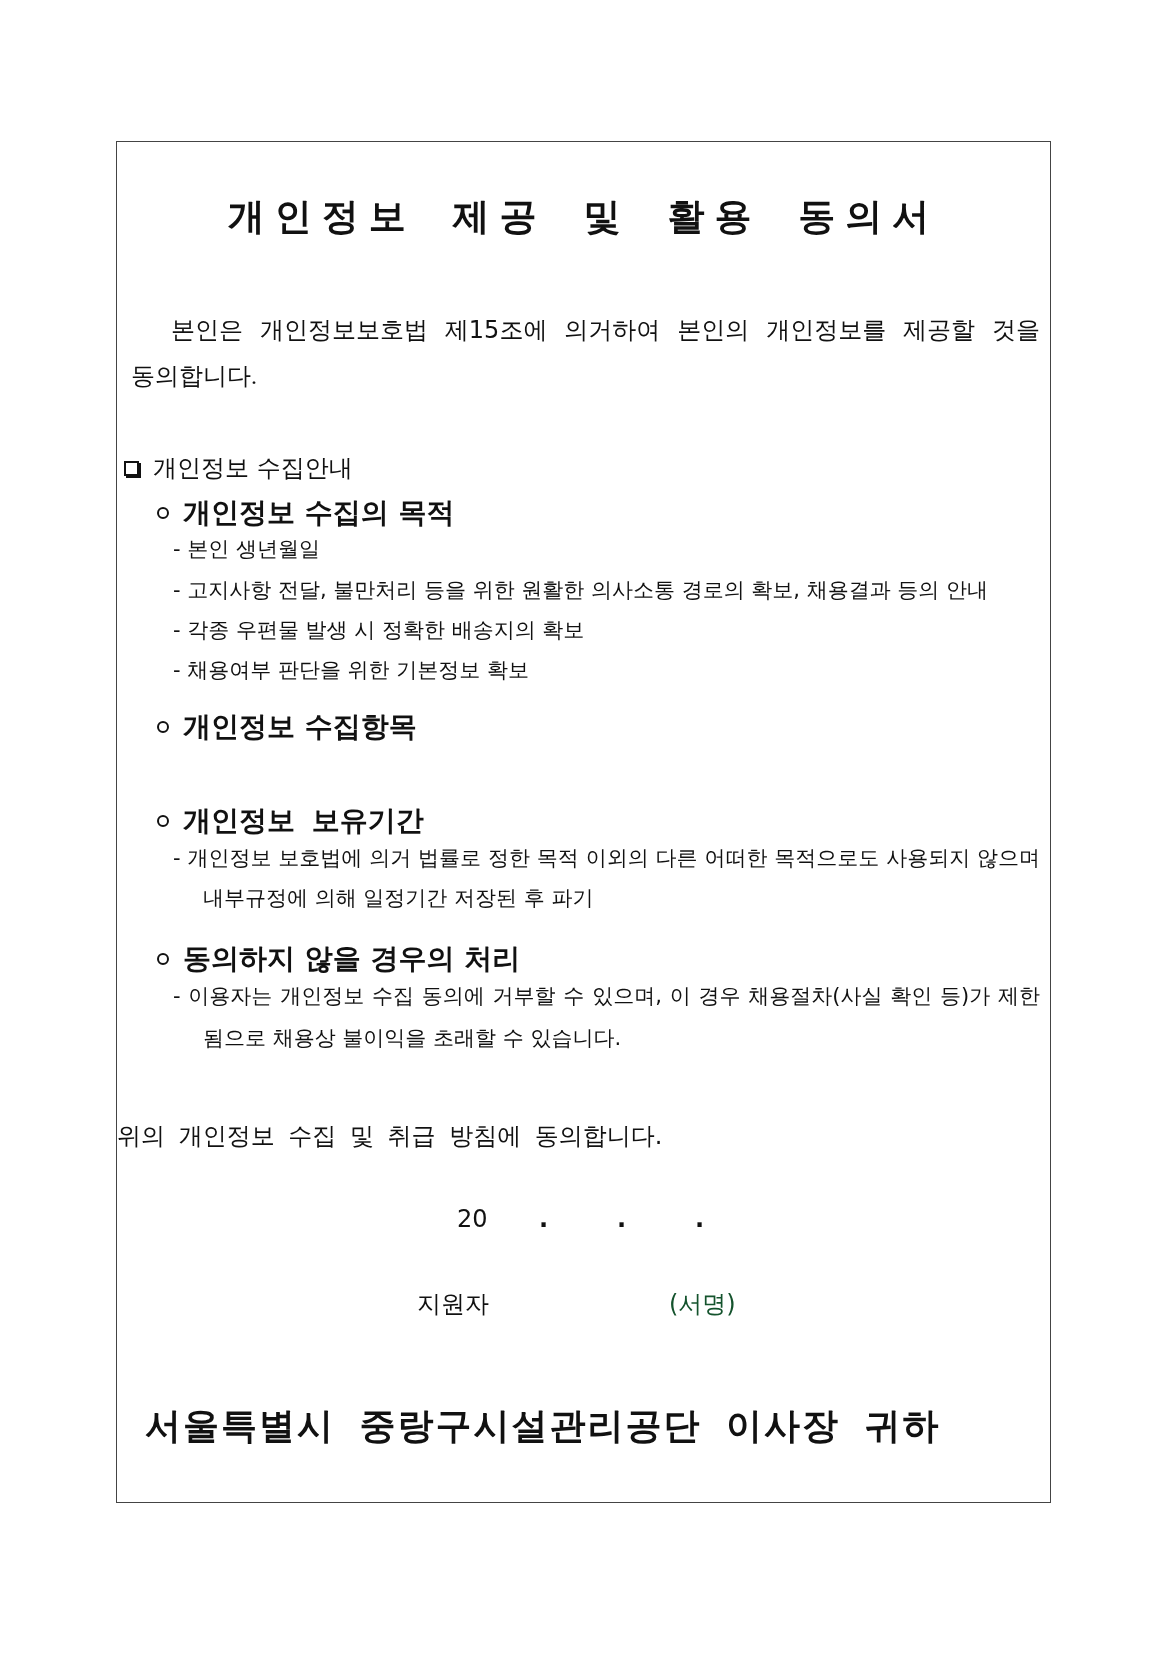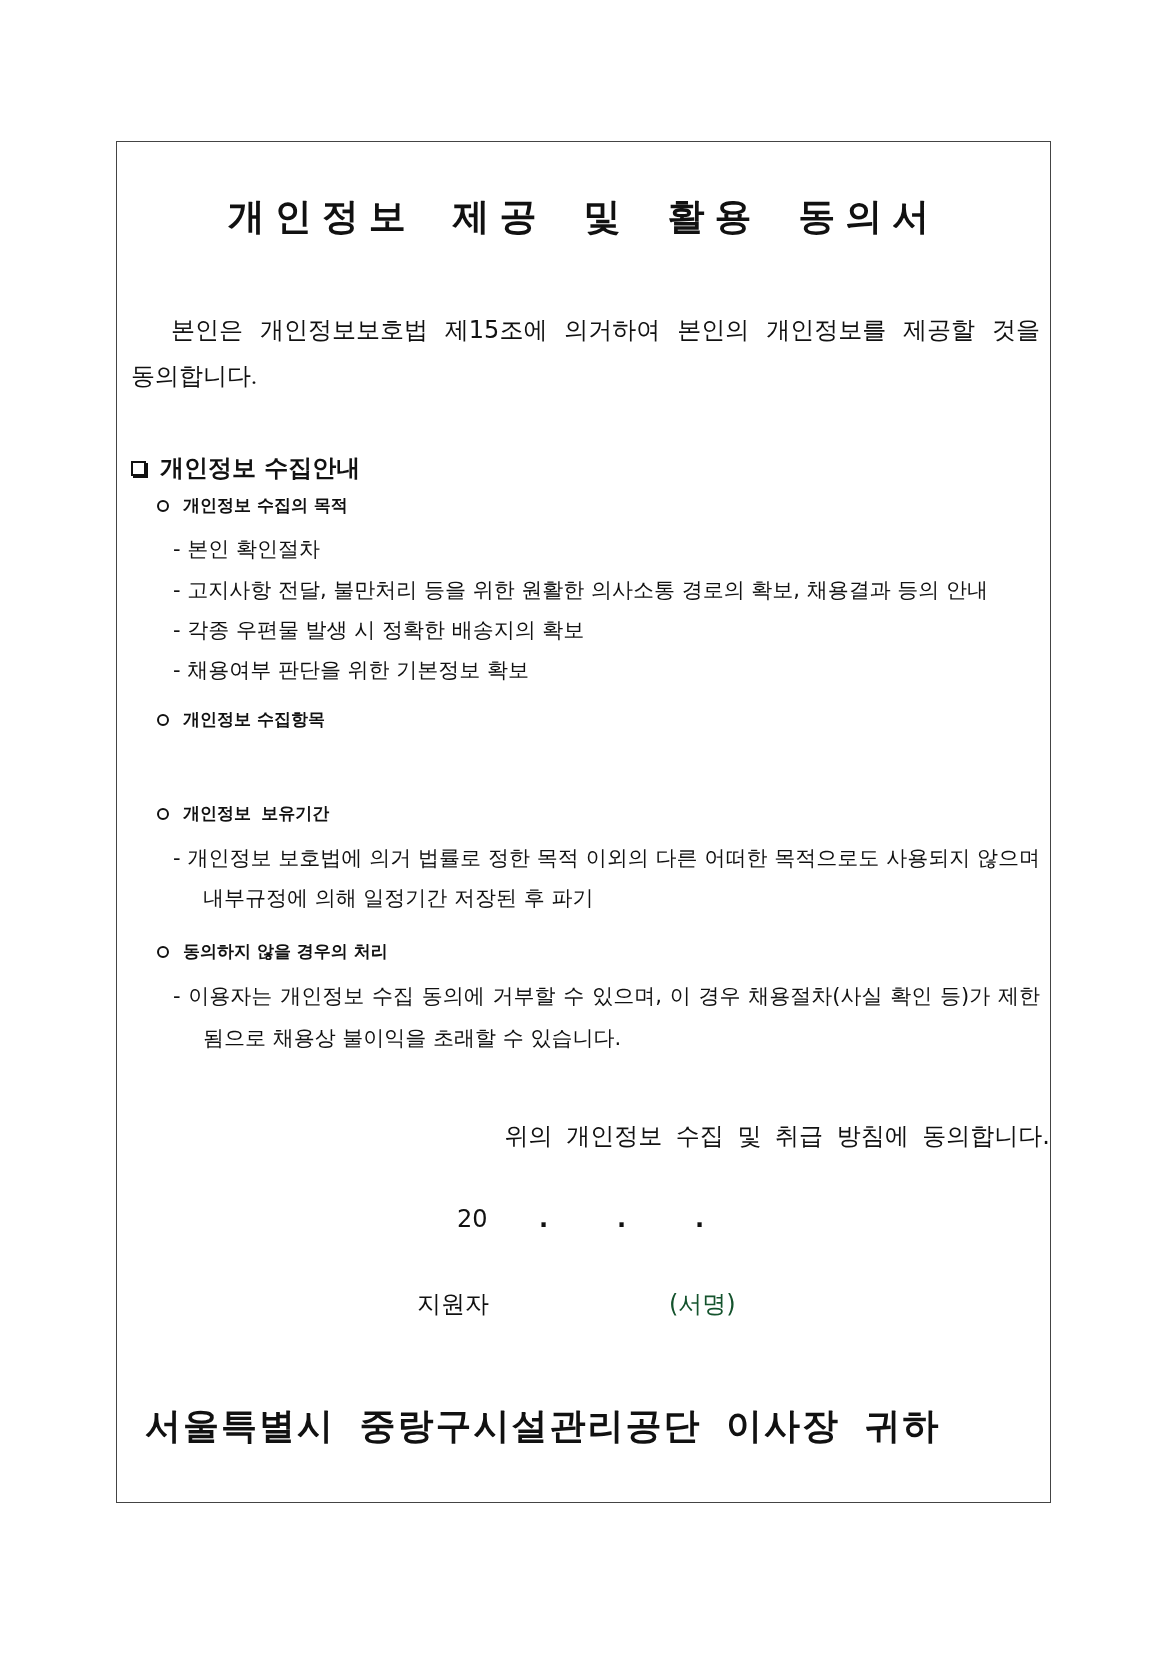--- a/index.html
+++ b/index.html
@@ -43,40 +43,40 @@
       text-align-last: justify;
       white-space: normal;
     }
     .intro-2 {
       left: 14px;
       top: 218px;
       font-size: 24px;
       font-family: Liberation Serif, serif;
     }
     .section-head {
-      left: 14px;
+      left: 7px;
       top: 310px;
       font-size: 24px;
-      font-weight: bold;
+      font-weight: normal;
       display: flex;
       align-items: center;
       gap: 10px;
     }
     .checkbox-icon {
       display: inline-block;
       width: 15px;
       height: 15px;
       border: 2px solid #111;
       box-shadow: 2px 2px 0 #111;
       box-sizing: border-box;
       margin-right: 4px;
     }
     .sub-head {
       left: 40px;
-      font-size: 17px;
+      font-size: 28px;
       font-weight: bold;
       display: flex;
       align-items: center;
       gap: 14px;
     }
     .circle-icon {
       display: inline-block;
       width: 12px;
       height: 12px;
       border: 2px solid #111;
@@ -95,21 +95,21 @@
       left: 56px;
       right: 10px;
       font-size: 21px;
       white-space: normal;
       text-align: justify;
       text-align-last: justify;
     }
     .agree {
       left: 0; right: 0;
       top: 978px;
-      text-align: right;
+      text-align: left;
       font-size: 24px;
       word-spacing: 6px;
     }
     .date-row {
       left: 340px;
       top: 1063px;
       font-size: 24px;
       display: flex;
       align-items: baseline;
     }
@@ -145,21 +145,21 @@
 
   <div class="abs section-head">
     <span class="checkbox-icon"></span>
     <span>개인정보 수집안내</span>
   </div>
 
   <div class="abs sub-head" style="top:352px;">
     <span class="circle-icon"></span>
     <span>개인정보 수집의 목적</span>
   </div>
-  <div class="abs item" style="top:393px;">- 본인 확인절차</div>
+  <div class="abs item" style="top:393px;">- 본인 생년월일</div>
   <div class="abs item" style="top:434px;">- 고지사항 전달, 불만처리 등을 위한 원활한 의사소통 경로의 확보, 채용결과 등의 안내</div>
   <div class="abs item" style="top:474px;">- 각종 우편물 발생 시 정확한 배송지의 확보</div>
   <div class="abs item" style="top:514px;">- 채용여부 판단을 위한 기본정보 확보</div>
 
   <div class="abs sub-head" style="top:566px;">
     <span class="circle-icon"></span>
     <span>개인정보 수집항목</span>
   </div>
 
   <div class="abs sub-head" style="top:660px;font-family:Liberation Mono, monospace;">

